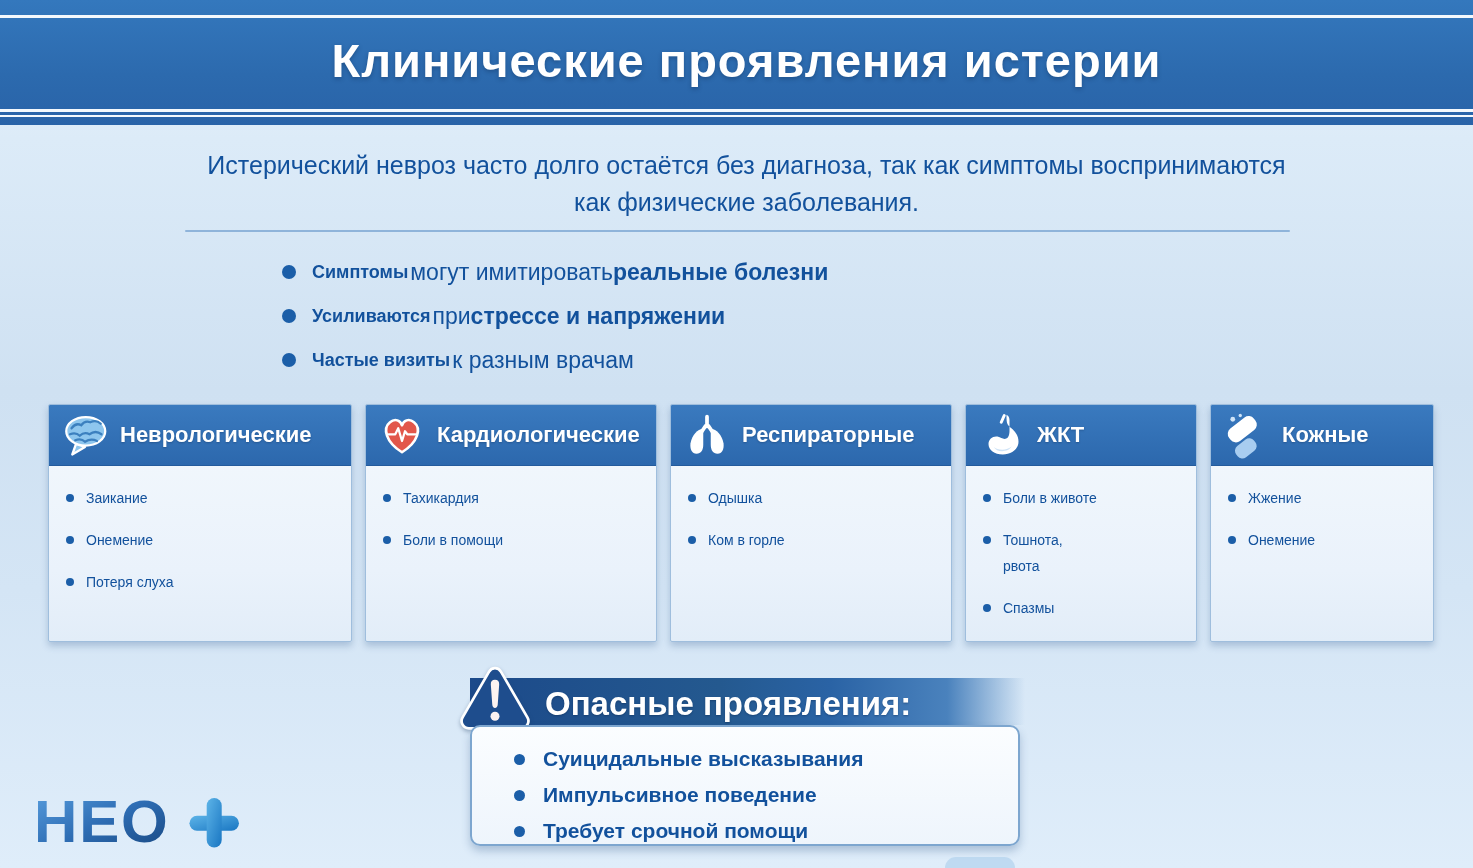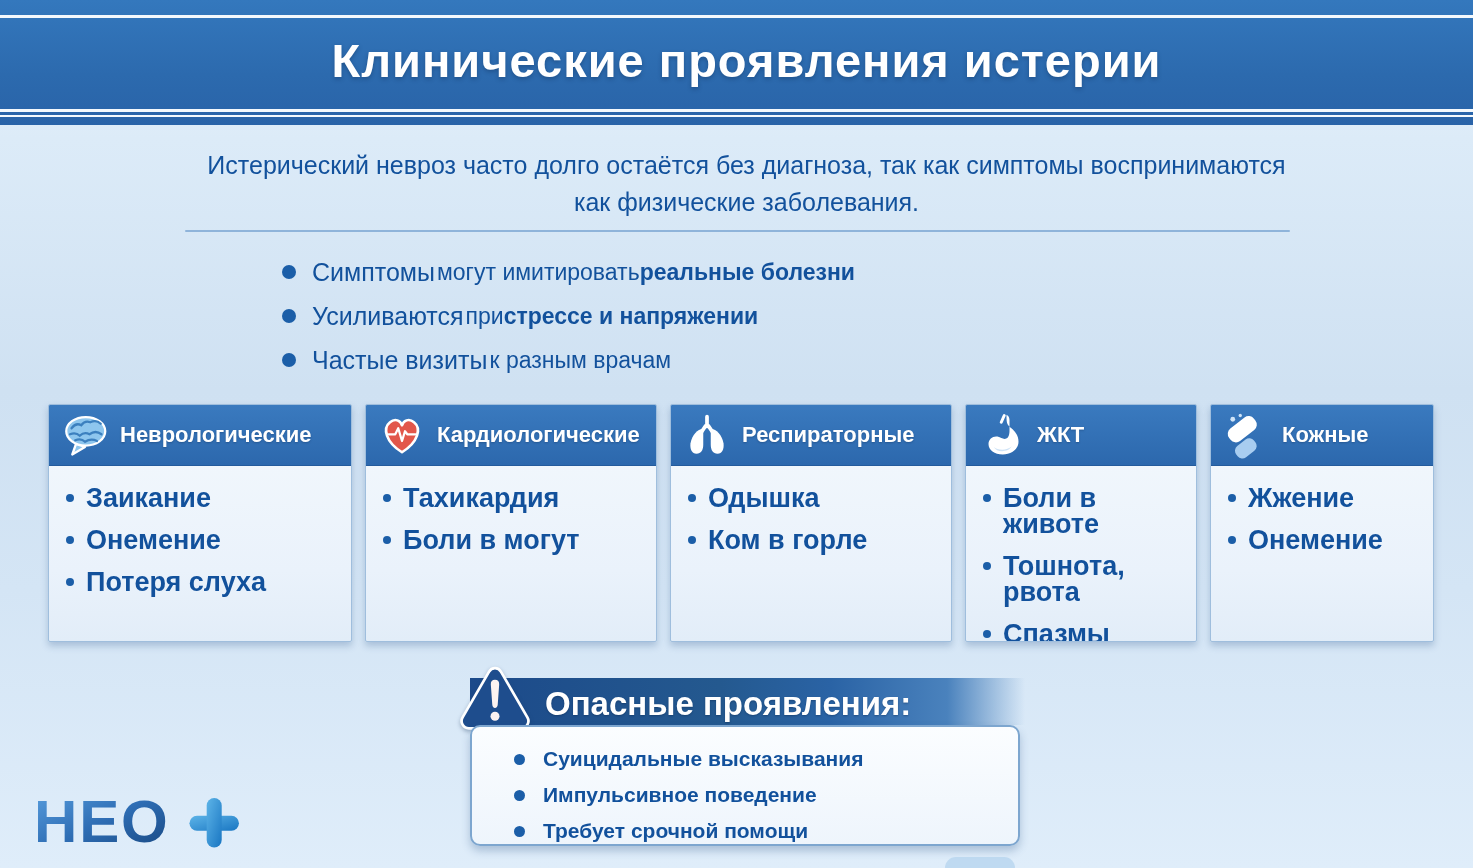--- a/index.html
+++ b/index.html
@@ -22,37 +22,37 @@
   .intro{position:absolute;top:147px;left:0;width:100%;text-align:center;
     color:#12519c;font-size:25px;line-height:37px;}
   .intro b{font-weight:normal;}
   .divider{position:absolute;top:230px;left:185px;width:1105px;height:2px;
     background:#8fb4da;border-radius:1px;}
 
   
   .key-points{position:absolute;top:250px;left:282px;}
   .kp-item{display:flex;align-items:center;height:44px;color:#12519c;font-size:23px;}
   .kp-dot{width:14px;height:14px;border-radius:50%;background:#1b5ea8;margin-right:16px;flex:none;}
-  .kp-lead{font-weight:normal;font-size:25px;margin-right:2px;}
+  .kp-lead{font-weight:bold;font-size:18px;margin-right:2px;}
   .kp-tail{font-weight:bold;}
 
   
   .cards{position:absolute;top:404px;left:48px;display:flex;gap:13px;}
   .card{height:238px;box-sizing:border-box;border:1.5px solid #9fbedd;border-radius:2px;
     background:linear-gradient(180deg,#f4f9fd 0%,#eaf2fb 70%,#e2edf8 100%);
     box-shadow:0 4px 7px rgba(50,90,140,.28);overflow:hidden;}
   .card.c0{width:304px}.card.c1{width:292px}.card.c2{width:282px}.card.c3{width:232px}.card.c4{width:224px}
   .card-header{height:61px;background:linear-gradient(180deg,#3a7abf 0%,#2c68ad 100%);
     display:flex;align-items:center;gap:11px;padding:0 6px 0 12px;box-sizing:border-box;
     border-bottom:1px solid #245b9c;}
   .card-title{color:#ffffff;font-weight:bold;font-size:22px;white-space:nowrap;
     text-shadow:0 1px 2px rgba(15,45,85,.35);}
   .card-icon{width:48px;height:48px;flex:none;}
   .card-body{padding:19px 10px 0 17px;}
-  .card-item{display:flex;margin-bottom:16px;color:#12519c;font-weight:bold;font-size:27px;line-height:26px;}
+  .card-item{display:flex;margin-bottom:16px;color:#12519c;font-weight:normal;font-size:14px;line-height:26px;}
   .card-item span{white-space:pre-line;}
   .ci-dot{width:8px;height:8px;border-radius:50%;background:#1b5ea8;margin:9px 12px 0 0;flex:none;}
 
   
   .warn-bar{position:absolute;left:470px;top:678px;width:555px;height:47px;
     background:linear-gradient(90deg,#1c4a8a 0%,#24598f 45%,#2a63a5 65%,#4a82bd 86%,rgba(120,160,210,0) 100%);}
   .warn-title{position:absolute;left:545px;top:685px;color:#ffffff;font-weight:bold;font-size:33px;
     text-shadow:0 1px 2px rgba(10,35,70,.4);}
   .warn-triangle{position:absolute;left:456px;top:664px;width:78px;height:69px;
     filter:drop-shadow(0 2px 2px rgba(20,50,90,.35));}
@@ -144,21 +144,21 @@
         </svg>
         <span class="card-title">Кардиологические</span>
       </div>
       <div class="card-body">
         <div class="card-item">
             <span class="ci-dot"></span>
             <span>Тахикардия</span>
           </div>
         <div class="card-item">
             <span class="ci-dot"></span>
-            <span>Боли в могут</span>
+            <span>Боли в помощи</span>
           </div>
       </div>
     </div>
 
     <div class="card c2">
       <div class="card-header">
         <svg class="card-icon" viewBox="0 0 64 64">
           <rect x="29.5" y="5" width="5" height="18" rx="2.5" fill="#ffffff"></rect>
           <path d="M30 20 l-6 9" stroke="#ffffff" stroke-width="5" stroke-linecap="round"></path>
           <path d="M34 20 l6 9" stroke="#ffffff" stroke-width="5" stroke-linecap="round"></path>

